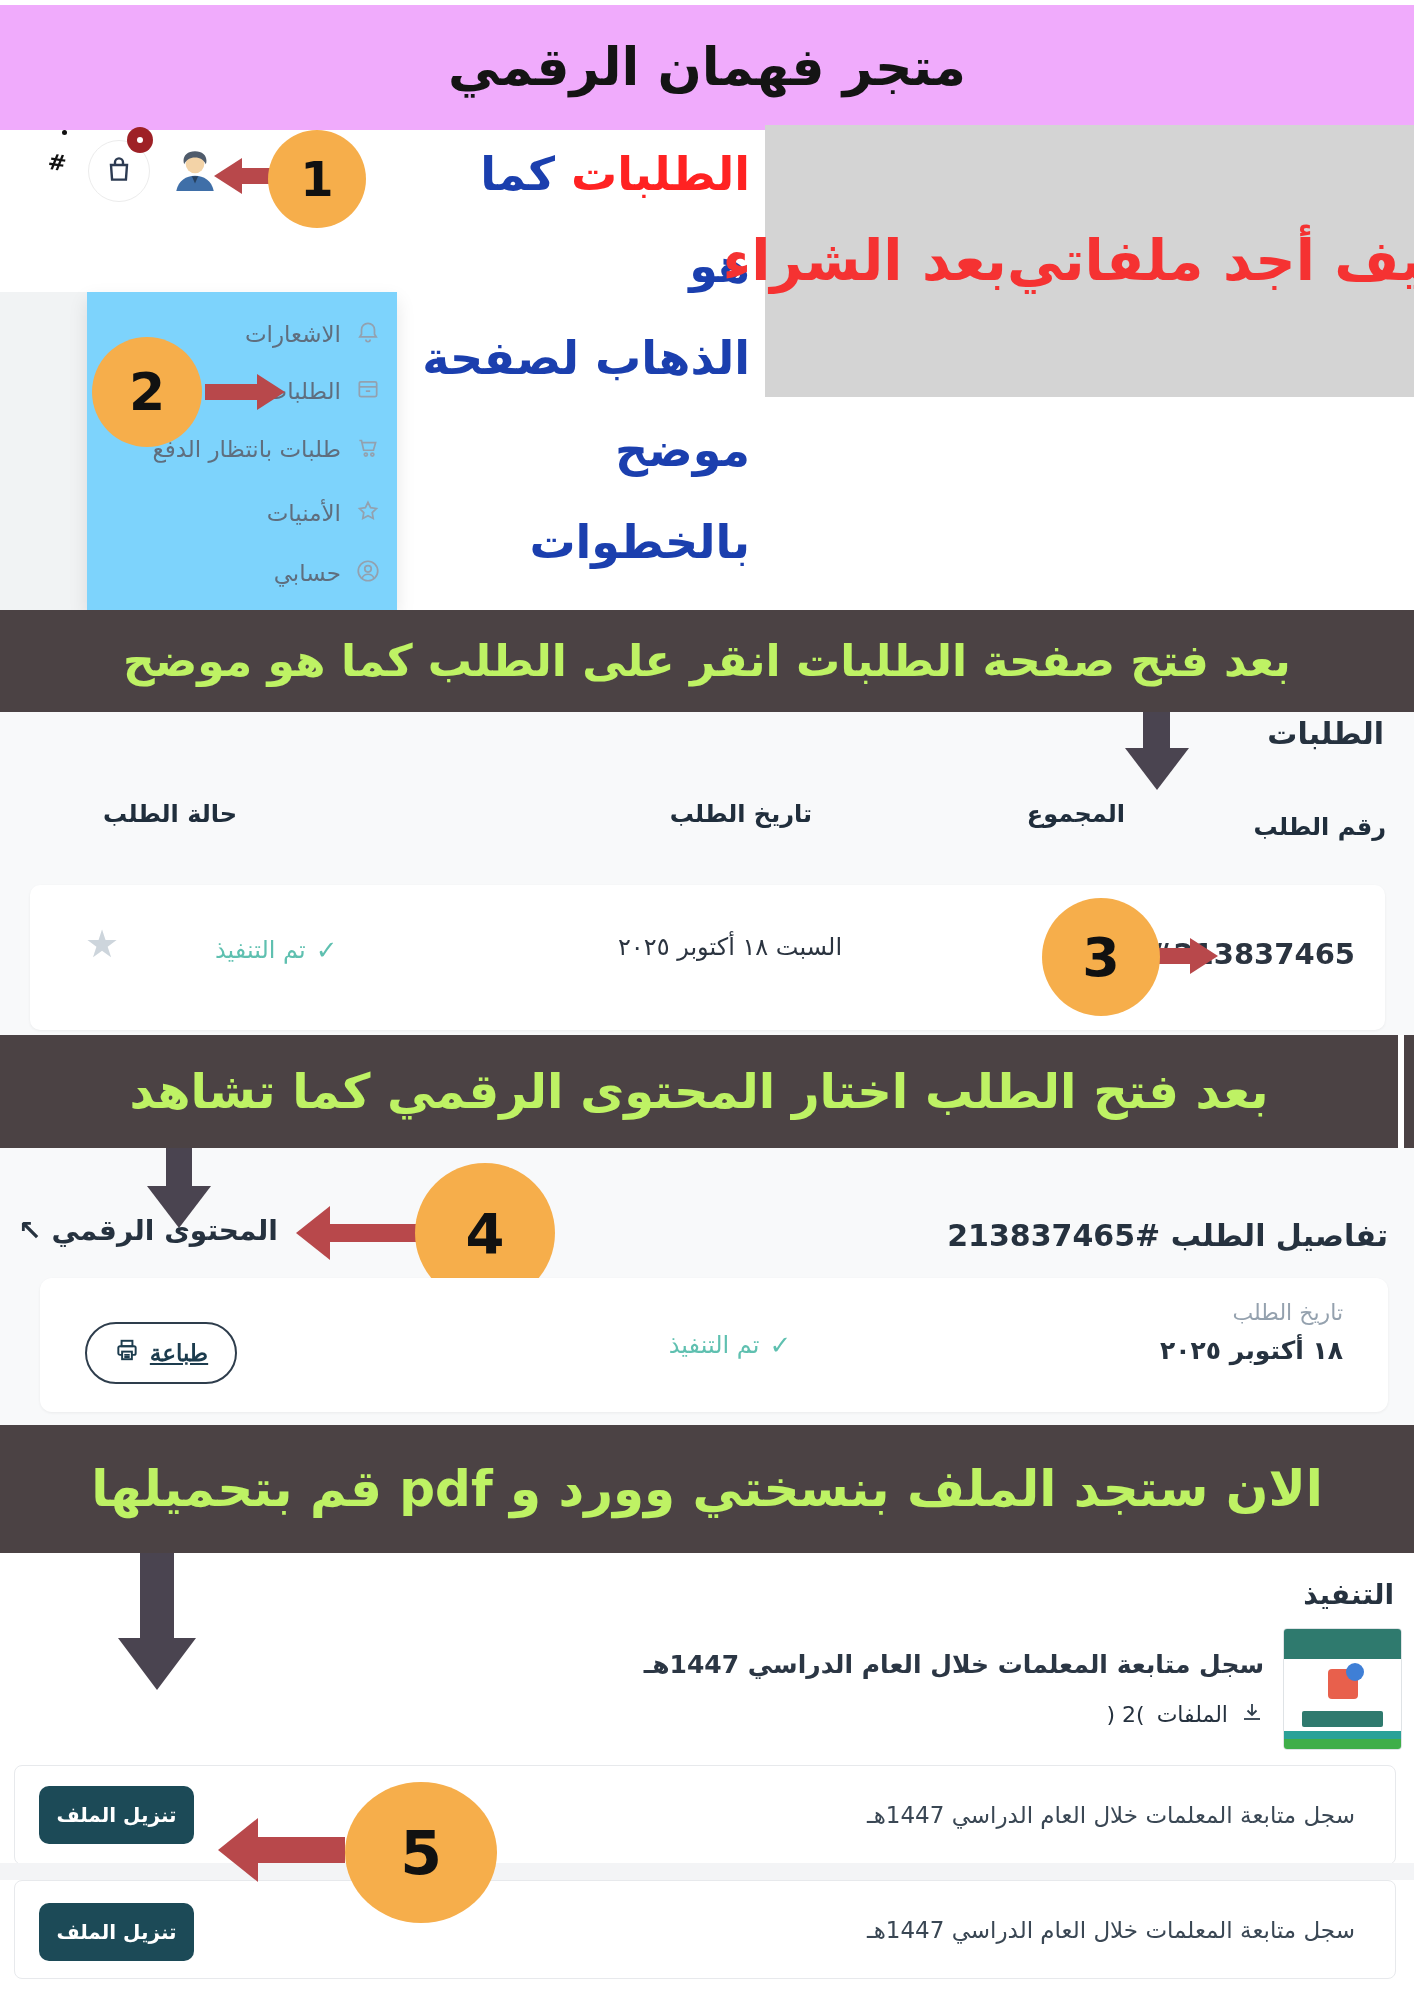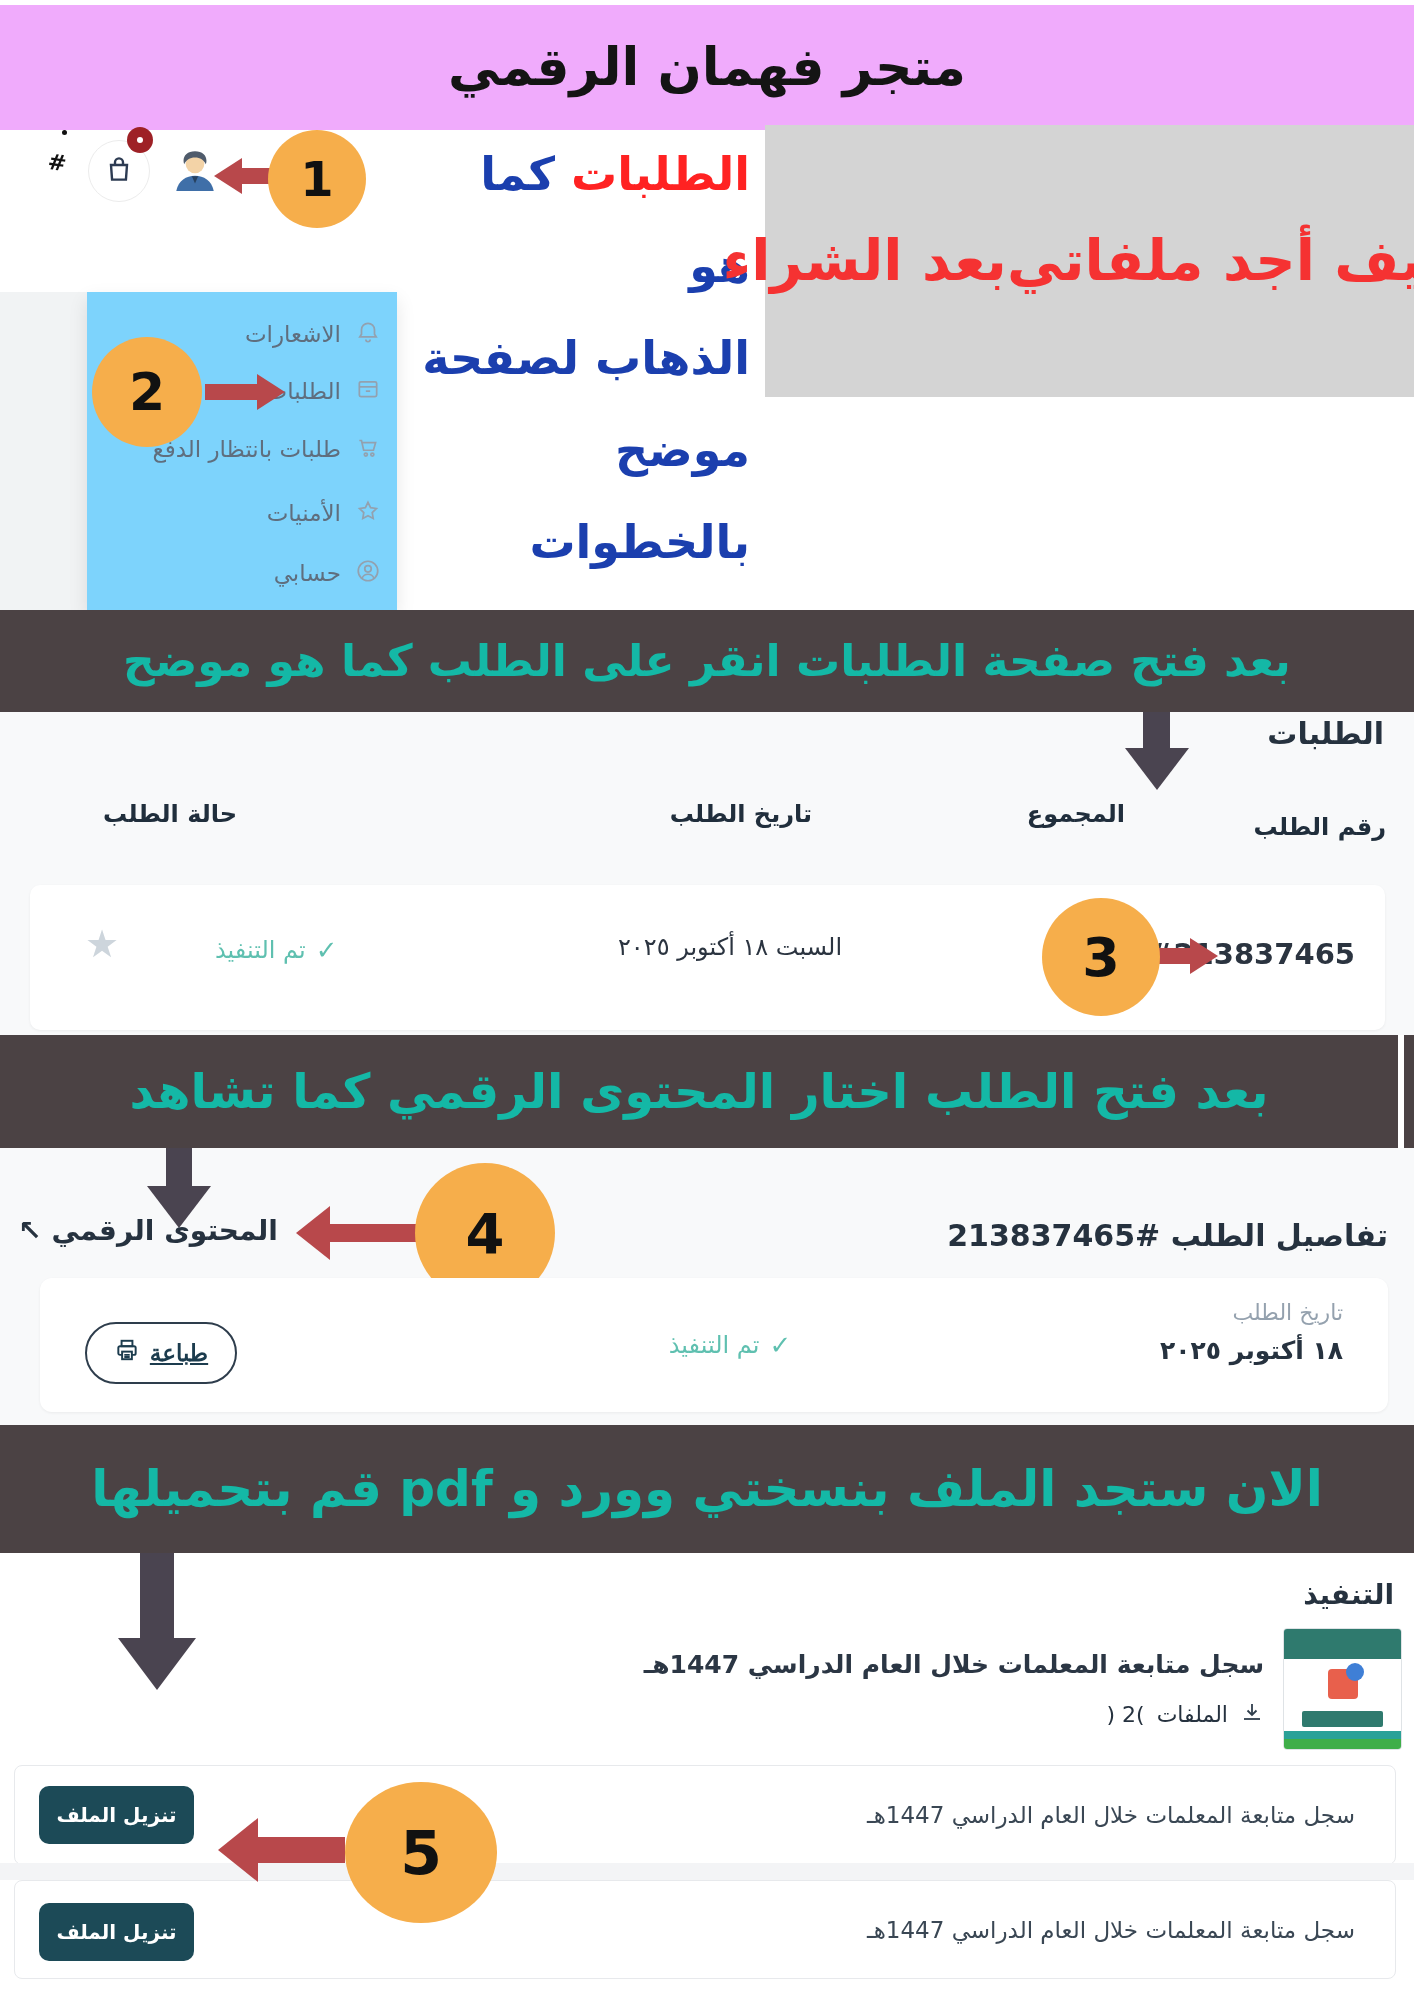--- a/index.html
+++ b/index.html
@@ -41,21 +41,21 @@
   .misc-glyph{left:48px;top:150px;font-size:22px;font-weight:700;color:#111;transform:rotate(8deg);}
 
   
   .menu-strip{left:0;top:292px;width:87px;height:328px;background:#f1f3f4;}
   .menu-card{left:87px;top:292px;width:310px;height:318px;background:#7dd3fc;box-shadow:0 8px 18px rgba(0,0,0,.10);}
   .menu-item{position:absolute;right:16px;height:40px;display:flex;direction:rtl;align-items:center;gap:14px;
              font-size:23px;color:#5f6e7e;}
   .menu-item svg{flex:0 0 auto;}
 
   
-  .dark-banner{background:#4b4244;color:#14b8a6;font-weight:800;text-align:center;direction:rtl;white-space:nowrap;overflow:hidden;}
+  .dark-banner{background:#4b4244;color:#bef264;font-weight:800;text-align:center;direction:rtl;white-space:nowrap;overflow:hidden;}
 
   
   .orders-section{left:0;top:712px;width:1414px;height:323px;background:#f8f9fa;}
   .sec-heading{font-weight:700;color:#26323f;direction:rtl;}
   .col-label{position:absolute;font-size:24px;font-weight:600;color:#202e3c;direction:rtl;white-space:nowrap;}
   .order-card{left:30px;top:885px;width:1355px;height:145px;background:#fff;border-radius:10px;box-shadow:0 1px 3px rgba(0,0,0,.06);}
   .order-num{position:absolute;right:30px;top:52px;font-size:29px;font-weight:700;color:#2b3440;direction:ltr;}
   .row-date{position:absolute;left:570px;top:48px;width:260px;text-align:center;font-size:24px;color:#2b3440;direction:rtl;white-space:nowrap;}
   .row-status{position:absolute;left:185px;top:50px;display:flex;direction:rtl;align-items:center;gap:10px;
               color:#5fc0b0;font-size:24px;}

